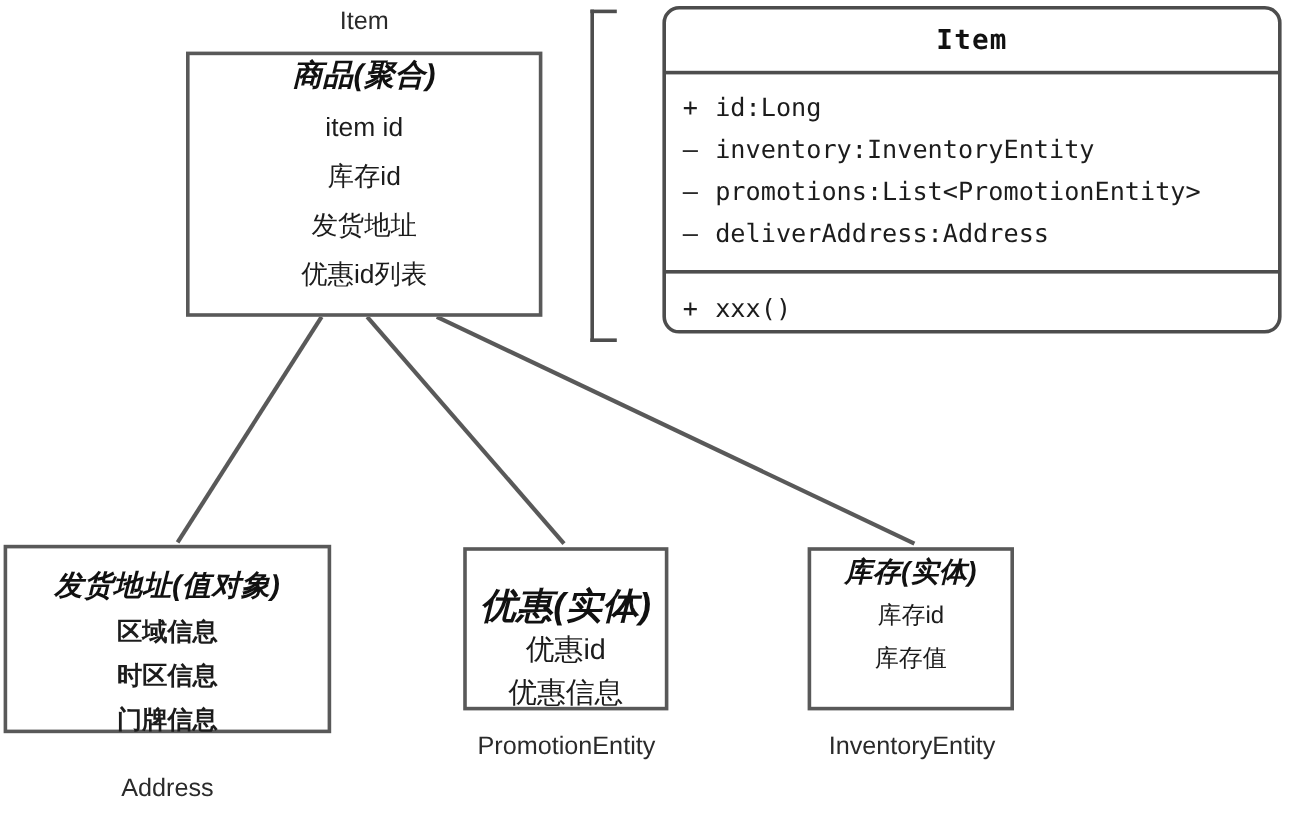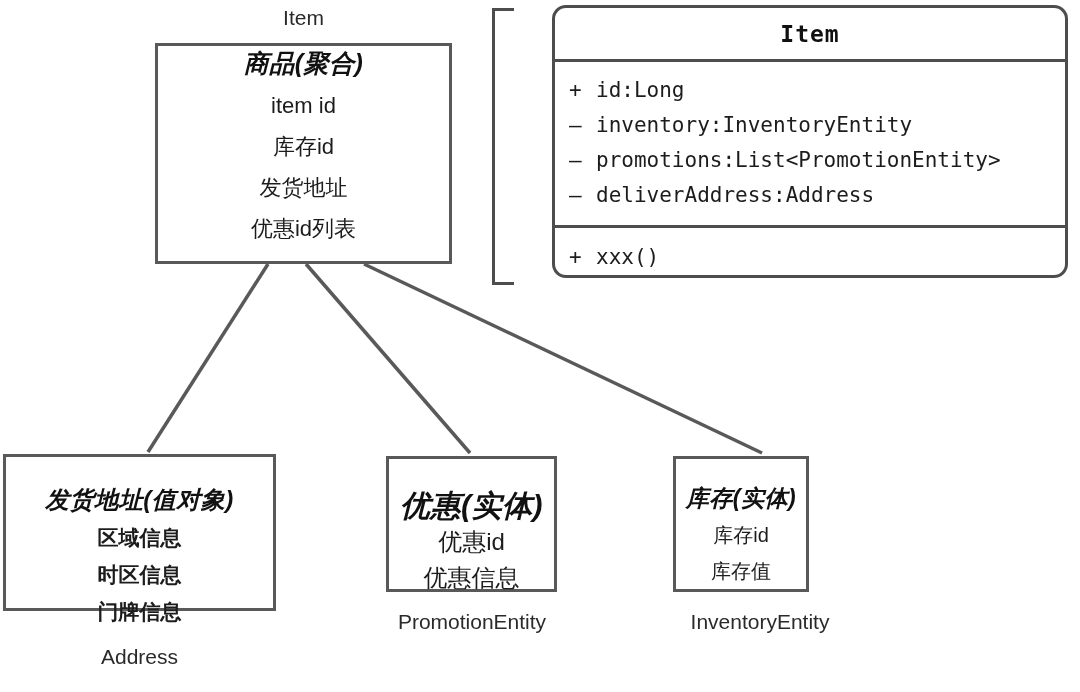--- a/index.html
+++ b/index.html
@@ -70,33 +70,33 @@
     text-align: center;
     white-space: nowrap;
   }
   #caption-item-top { left: 155px; top: 6px; width: 297px; }
   #caption-address  { left: 3px;   top: 645px; width: 273px; }
   #caption-promotion{ left: 360px; top: 610px; width: 224px; }
   #caption-inventory{ left: 648px; top: 610px; width: 224px; }
 
   
   #address-box {
-    left: 3px; top: 454px; width: 273px; height: 157px; padding-top: 26px;
+    left: 3px; top: 454px; width: 273px; height: 157px; padding-top: 26px; justify-content: center;
   }
   #address-box .box-title { font-size: 24px; line-height: 33px; margin-bottom: 3px; }
   #address-box .box-field { font-size: 21px; line-height: 37px; font-weight: bold; }
 
   #promotion-box {
     left: 386px; top: 456px; width: 171px; height: 136px; padding-top: 11px;
   }
   #promotion-box .box-title { font-size: 30px; line-height: 31px; margin-bottom: 3px; margin-top: 20px; }
   #promotion-box .box-field { font-size: 24px; line-height: 36px; }
 
   #inventory-box {
-    left: 673px; top: 456px; width: 136px; height: 136px; padding-top: 24px;
+    left: 673px; top: 456px; width: 172px; height: 136px; padding-top: 2px;
   }
   #inventory-box .box-title { font-size: 23px; line-height: 31px; margin-bottom: 3px; }
   #inventory-box .box-field { font-size: 20px; line-height: 36px; }
 
   
   #uml-class-box {
     position: absolute;
     left: 552px;
     top: 5px;
     width: 516px;

